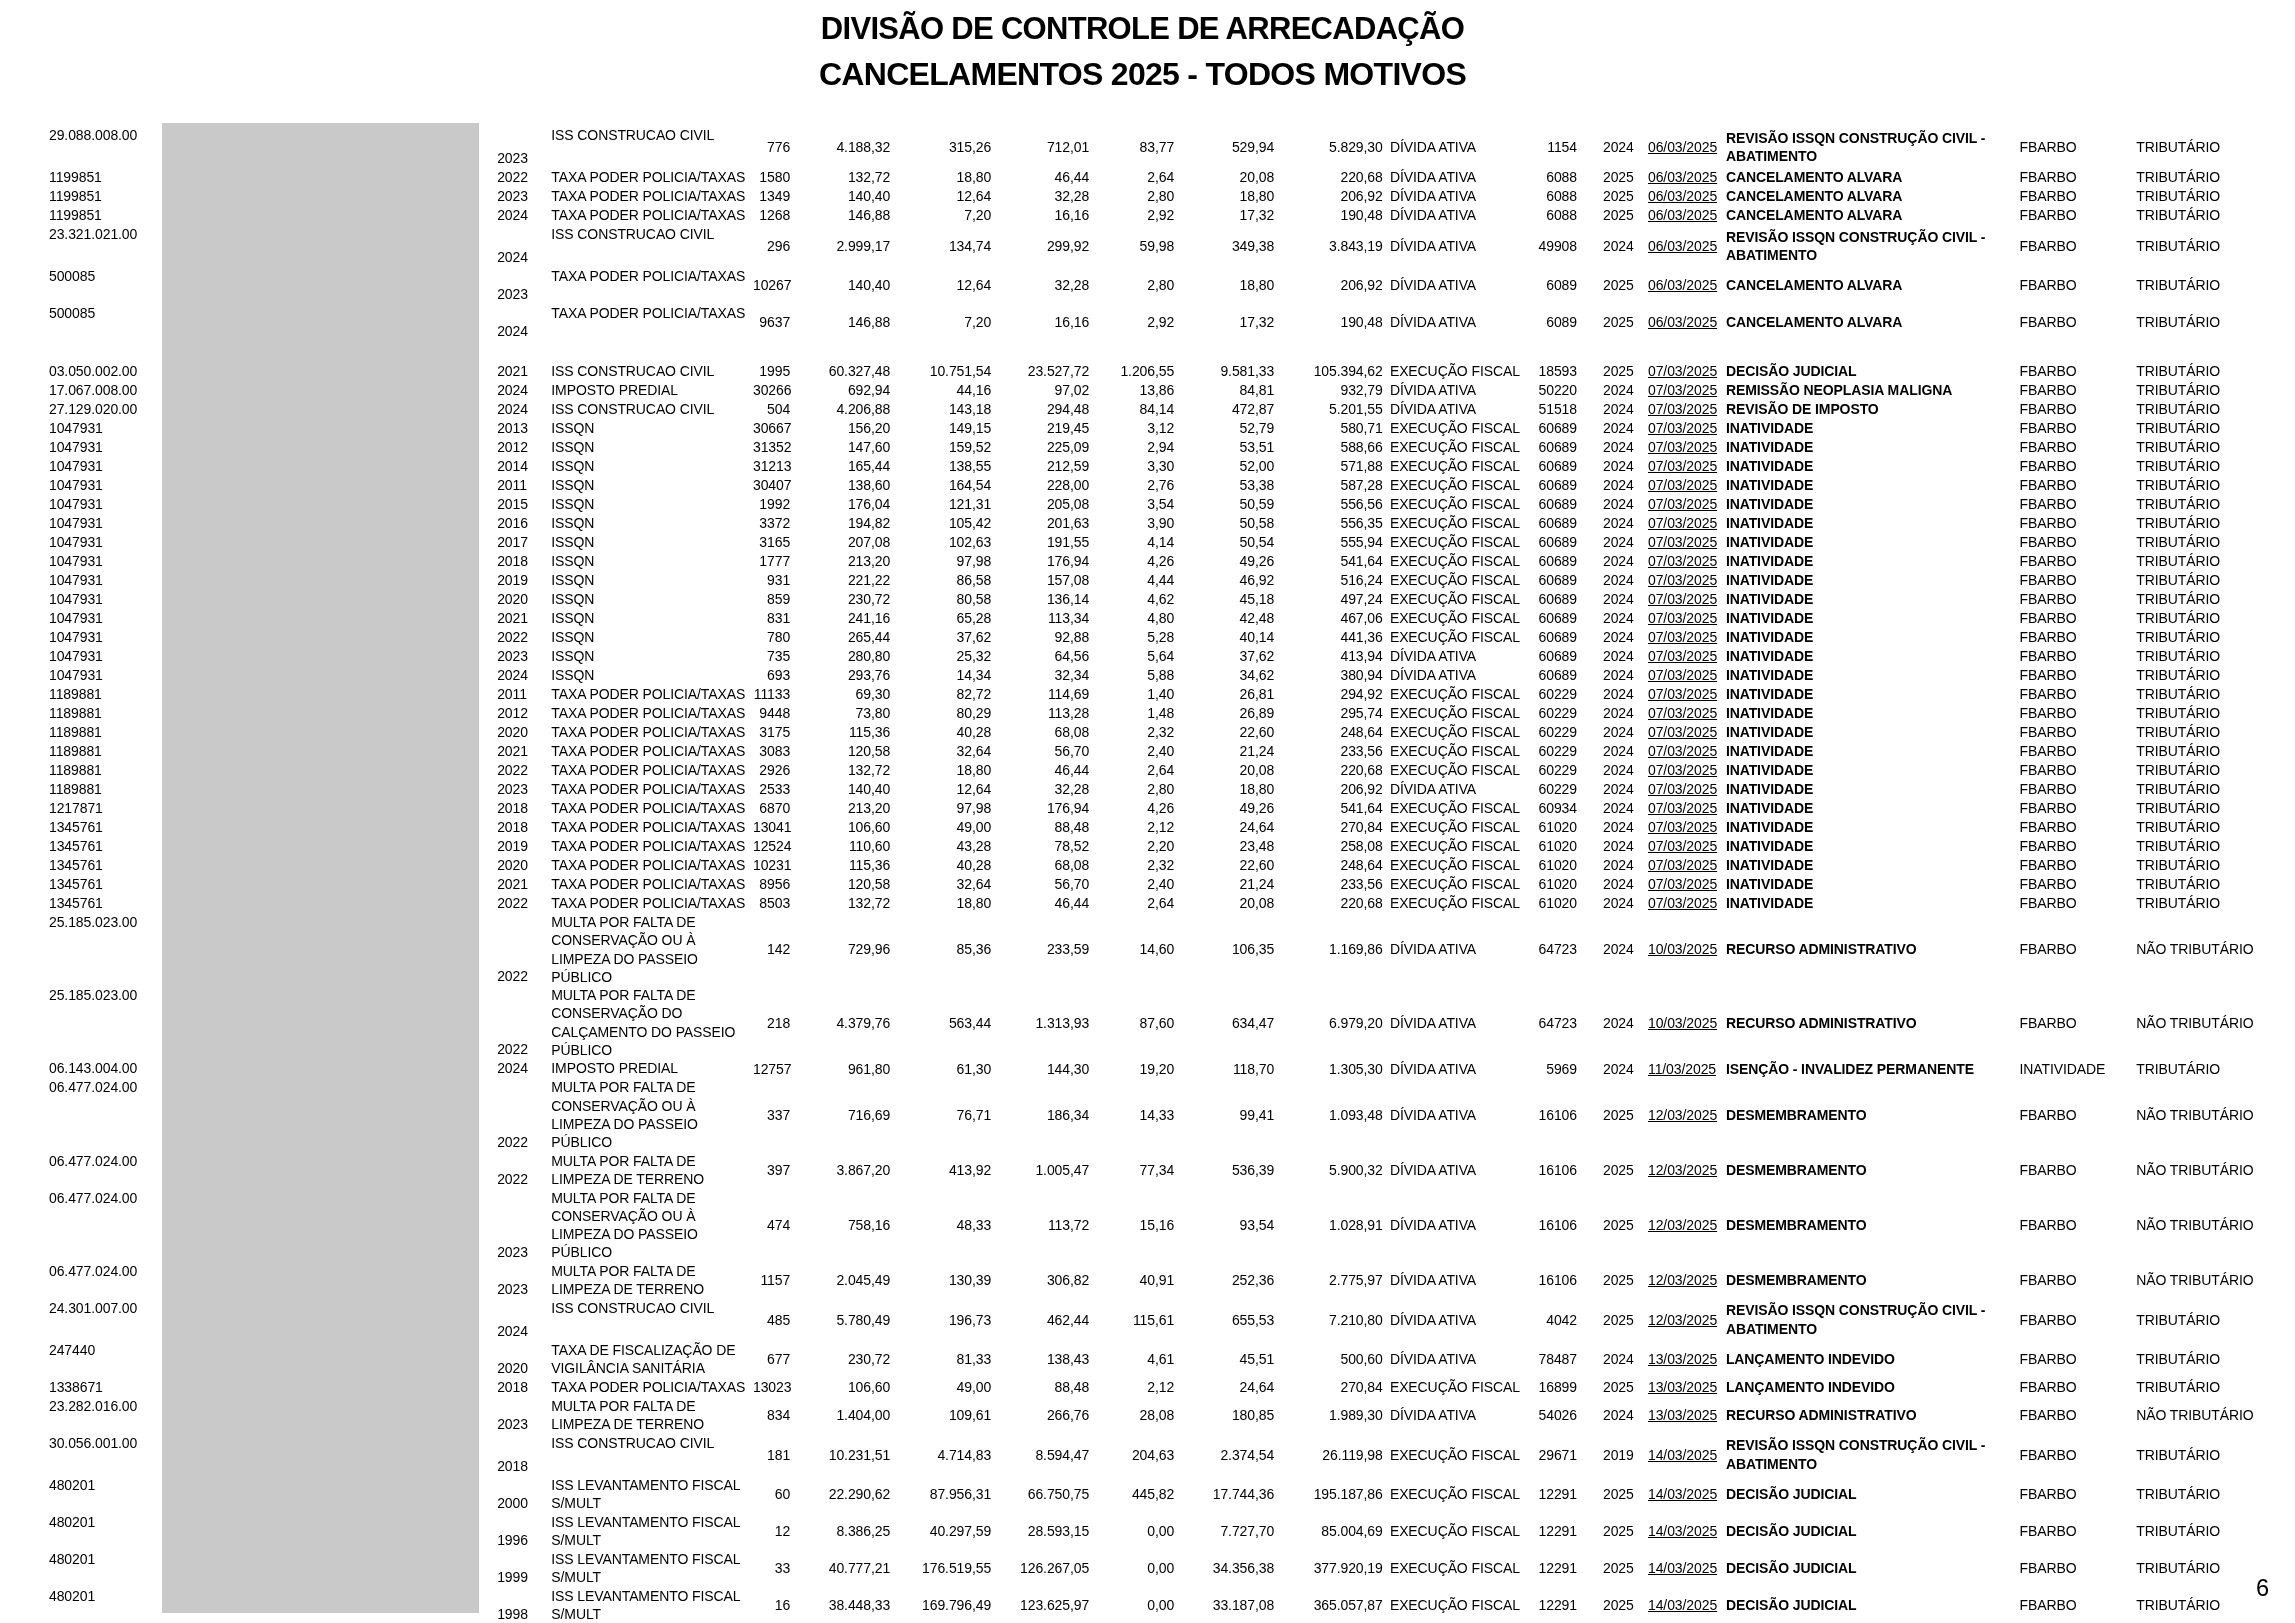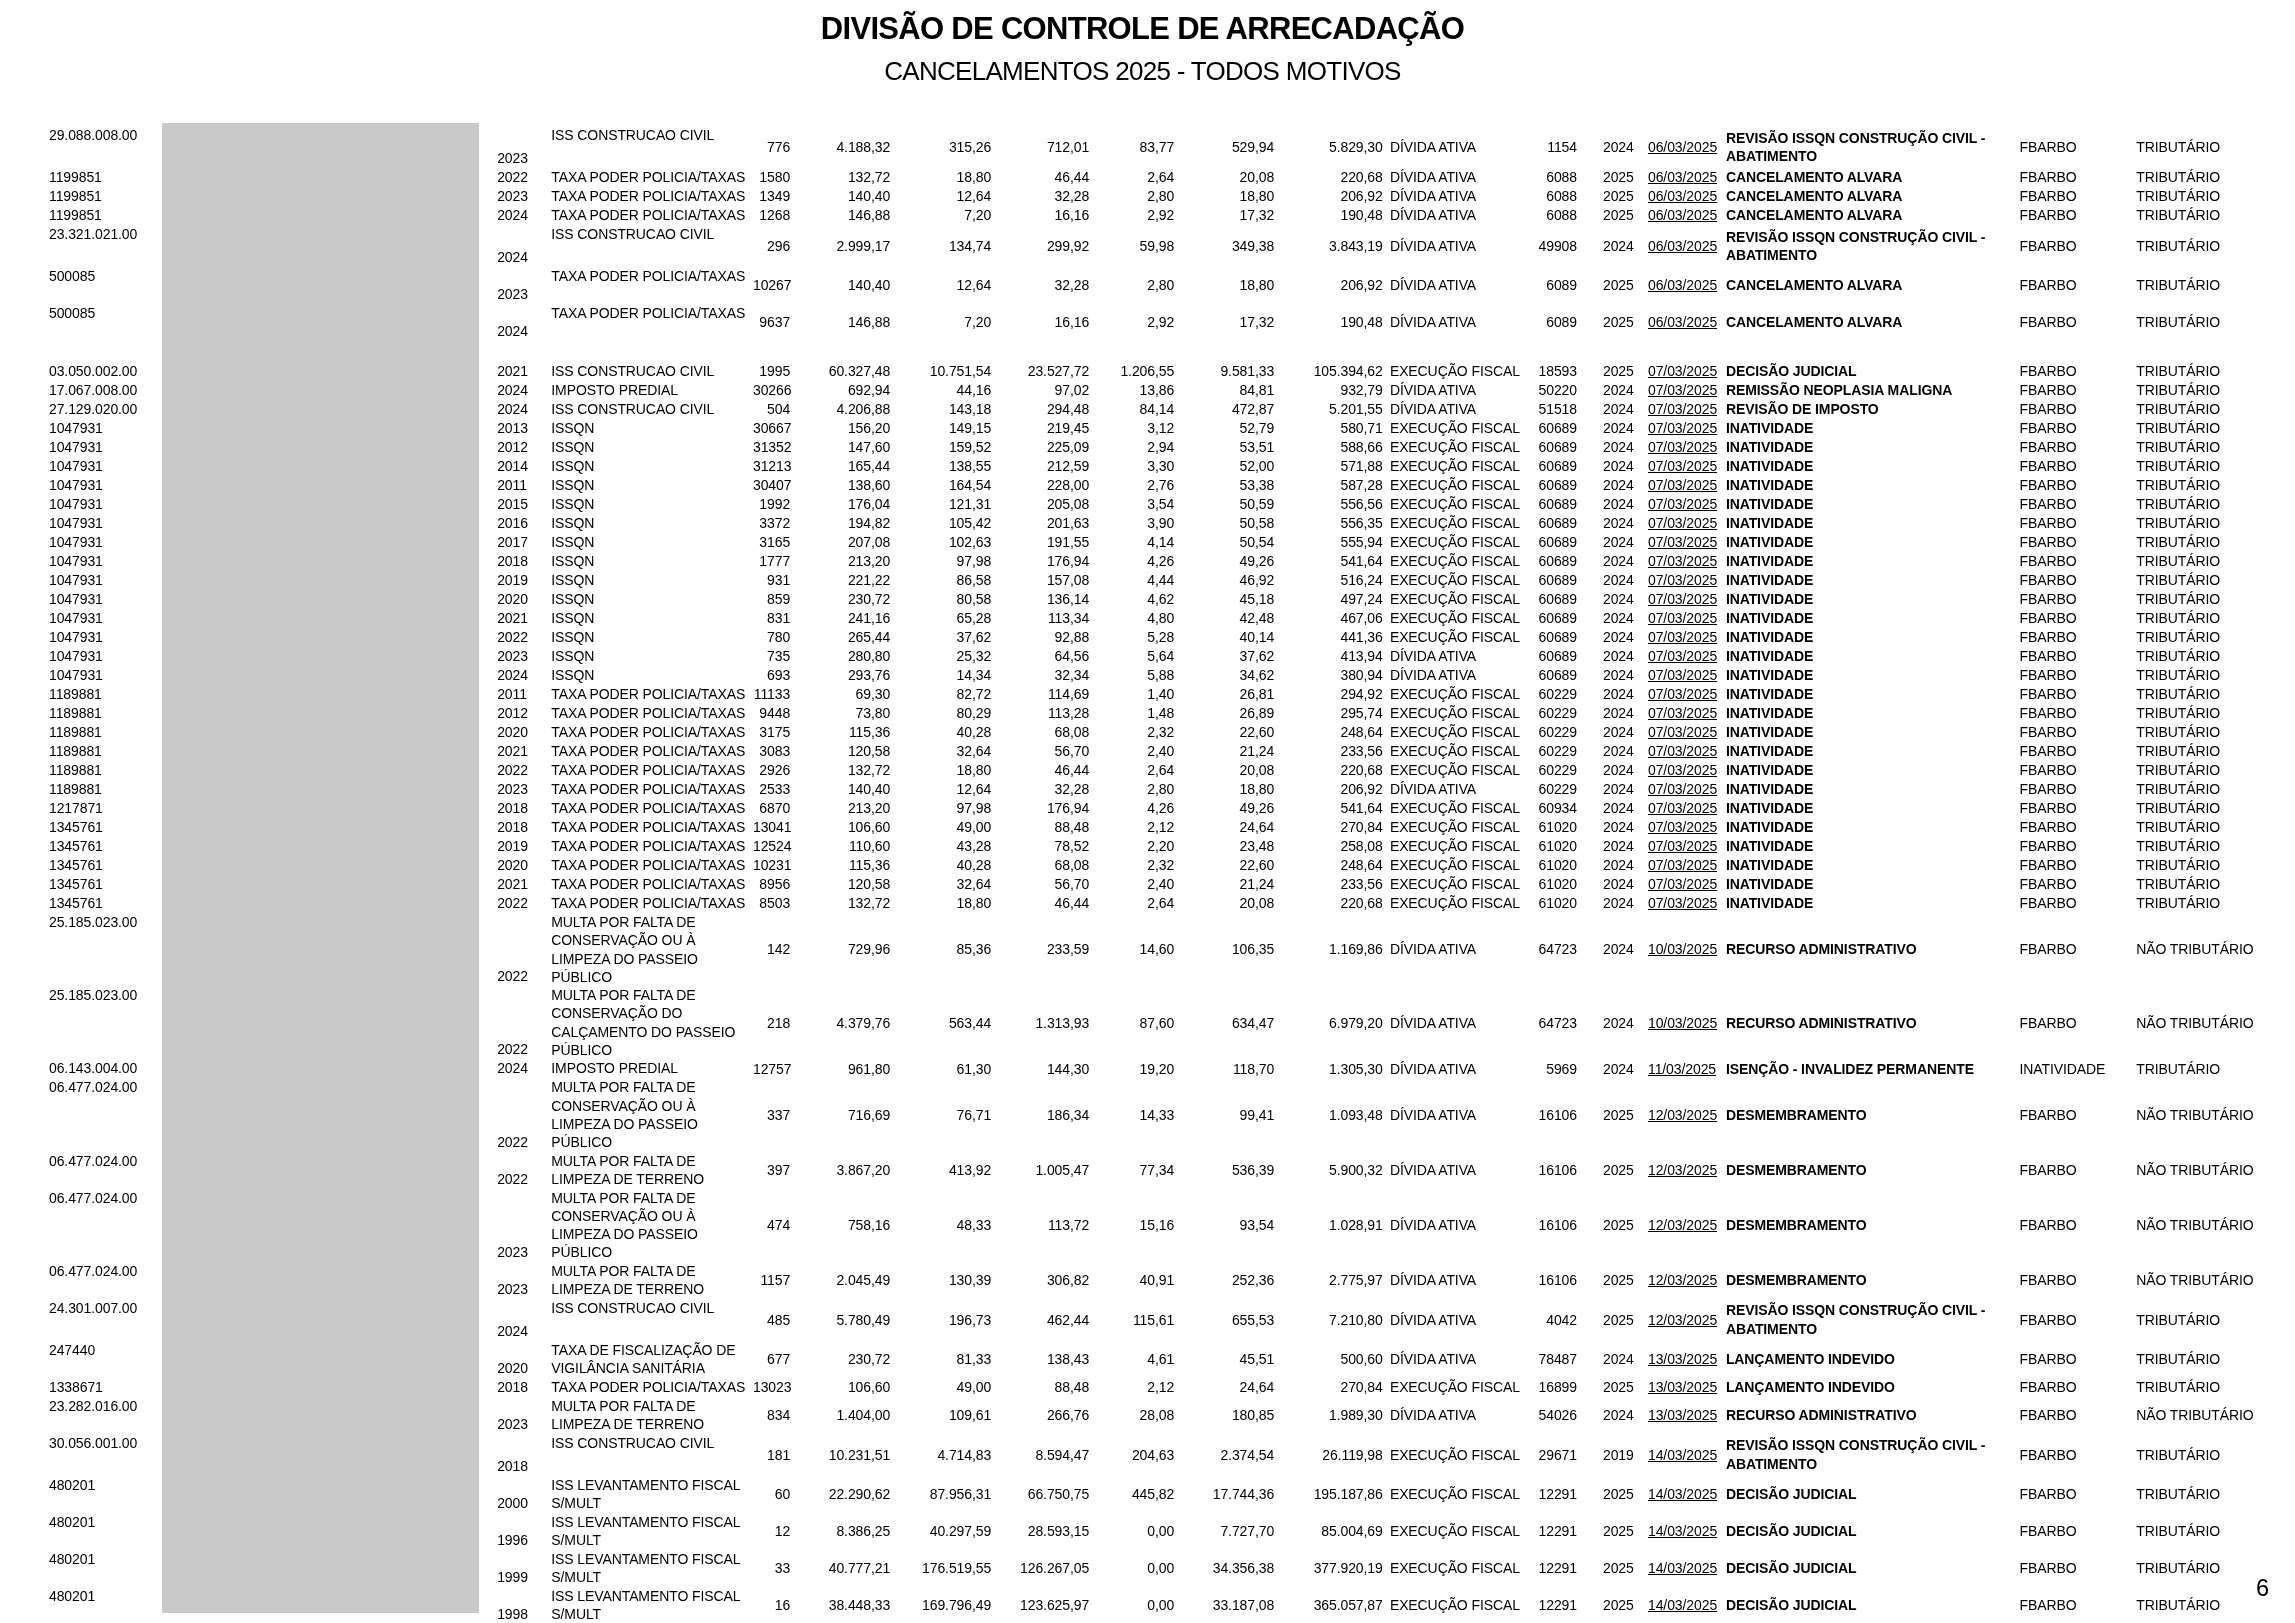--- a/index.html
+++ b/index.html
@@ -3,21 +3,21 @@
 <meta charset="utf-8">
 <style>
   html,body{margin:0;padding:0;}
   body{
     width:2295px;height:1623px;position:relative;background:#ffffff;color:#000;
     font-family:"Liberation Sans", sans-serif;overflow:hidden;
     letter-spacing:-0.1px;
   }
   .doc-header{position:absolute;top:0;left:0;width:2285px;text-align:center;}
   .doc-title{margin-top:10.5px;font-size:31px;font-weight:600;letter-spacing:-0.7px;}
-  .doc-subtitle{margin-top:9.2px;font-size:26px;font-weight:400;letter-spacing:-0.7px;}
+  .doc-subtitle{margin-top:9.2px;font-size:32px;font-weight:700;letter-spacing:-0.7px;}
   .table{position:absolute;top:126px;left:0;width:2295px;}
   .row{
     display:grid;
     grid-template-columns:154px 334px 62px 203px 41px 100px 101px 98px 85px 100px 108px 148px 56px 56px 72px 291px 118px 169px;
     align-items:center;font-size:14px;line-height:18.3px;
   }
   .cell{min-width:0;}
   .c-code{align-self:start;padding-left:49px;white-space:nowrap;}
   .c-redact{align-self:stretch;}
   .c-year{align-self:end;padding-left:9.2px;padding-bottom:0.7px;}

